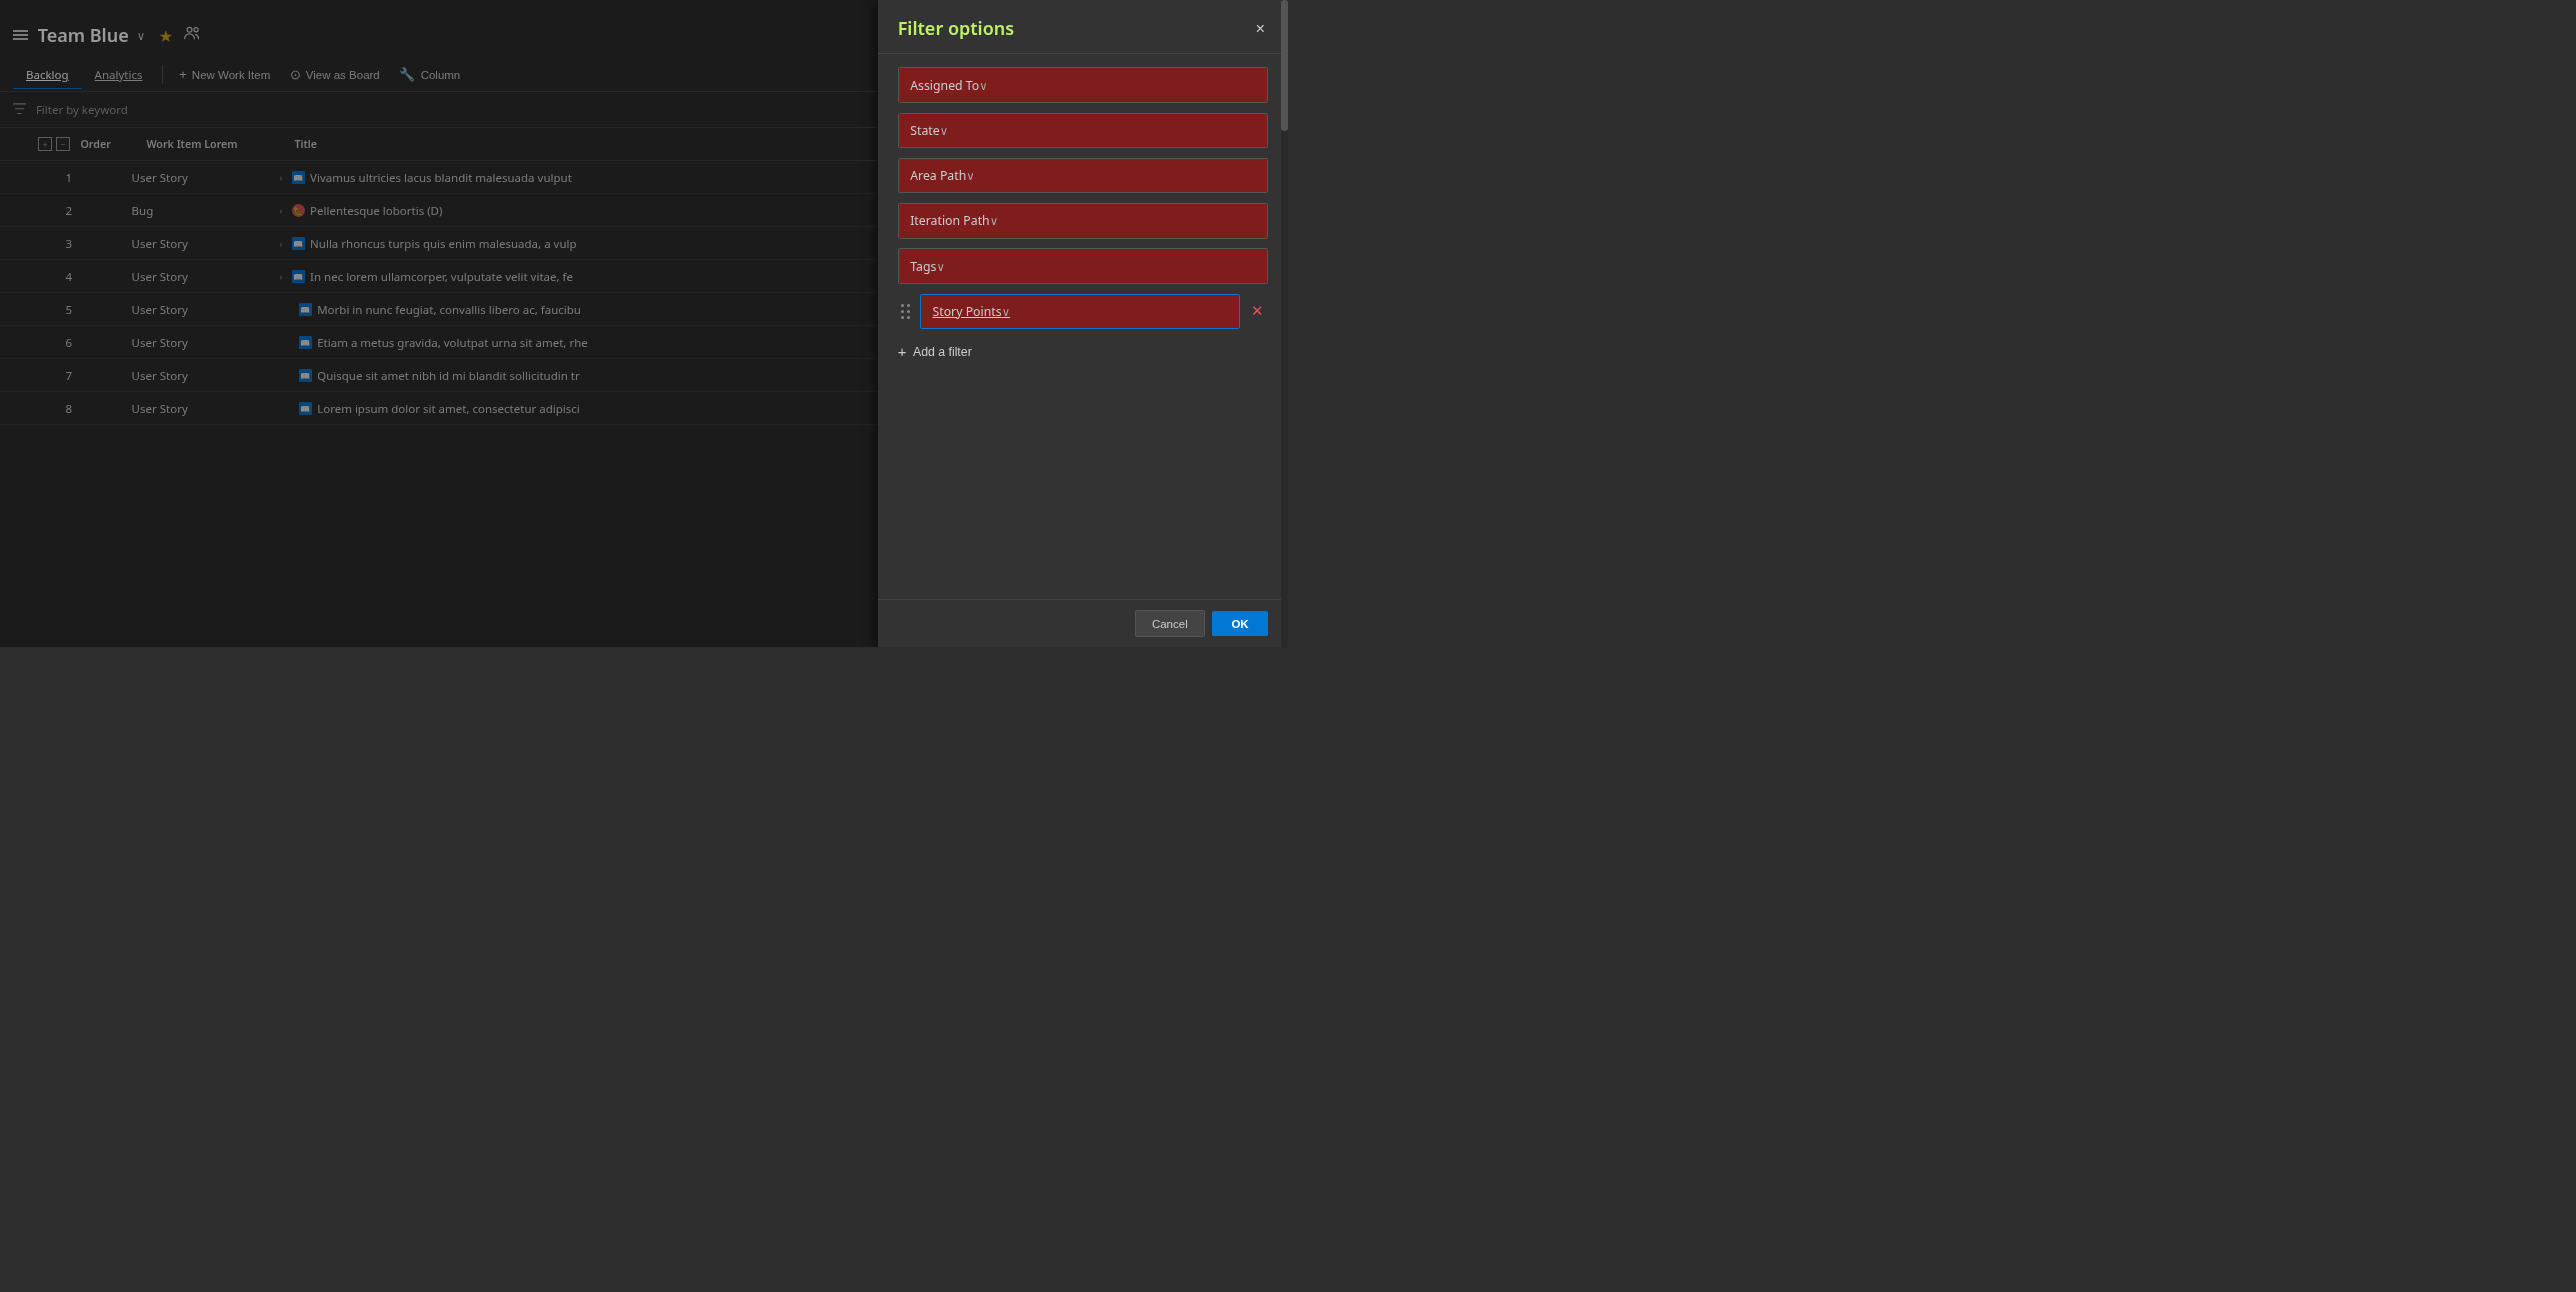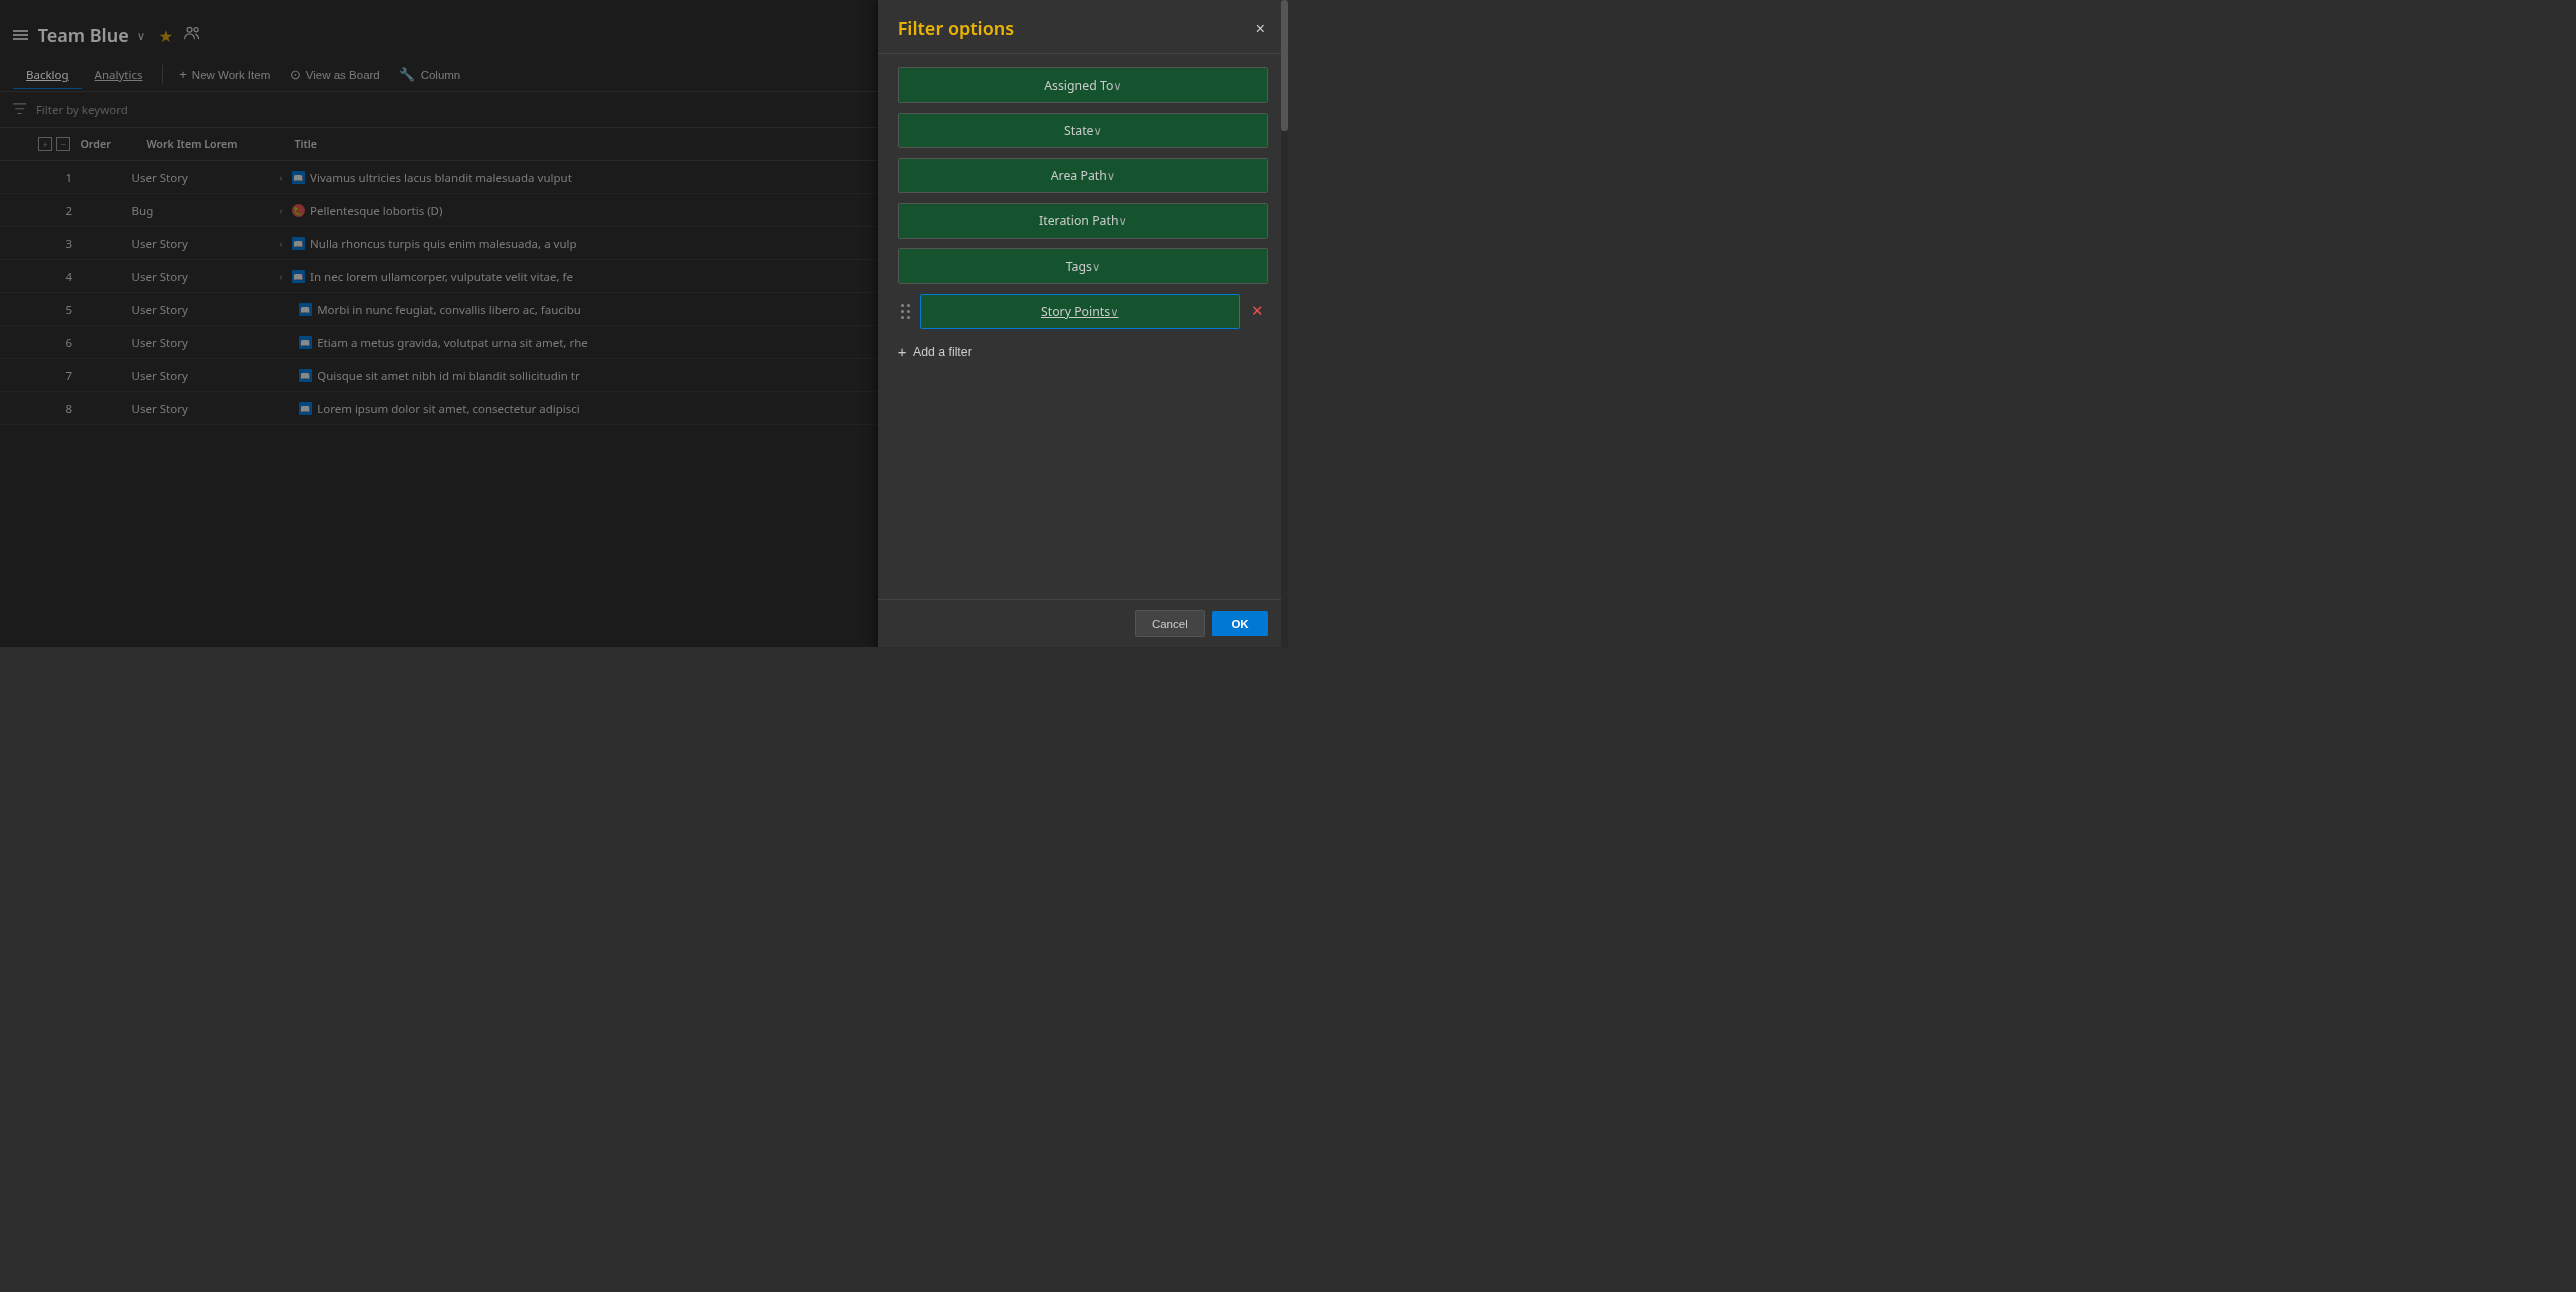--- a/index.html
+++ b/index.html
@@ -258,21 +258,21 @@
       display: flex;
       align-items: center;
       justify-content: space-between;
       padding: 16.4px 19.7px 13px;
       border-bottom: 0.8px solid #444;
     }
 
     .panel-title {
       font-size: 18px;
       font-weight: 600;
-      color: #eab308;
+      color: #bef264;
     }
 
     .close-btn {
       font-size: 16.4px;
       color: #cccccc;
       cursor: pointer;
       background: none;
       border: none;
       padding: 3.3px;
       line-height: 1;
@@ -302,23 +302,23 @@
       padding: 13px 19.7px;
       overflow-y: auto;
       display: flex;
       flex-direction: column;
       gap: 9.9px;
     }
 
     .filter-dropdown {
       display: flex;
       align-items: center;
-      justify-content: center;
+      justify-content: flex-start;
       padding: 8.2px 11.5px;
-      background: #14532d;
+      background: #7f1d1d;
       border: 0.8px solid #555;
       border-radius: 1.6px;
       cursor: pointer;
       font-size: 12.3px;
       color: #cccccc;
     }
 
     .filter-dropdown .dd-chevron {
       font-size: 11.5px;
       color: #aaa;

